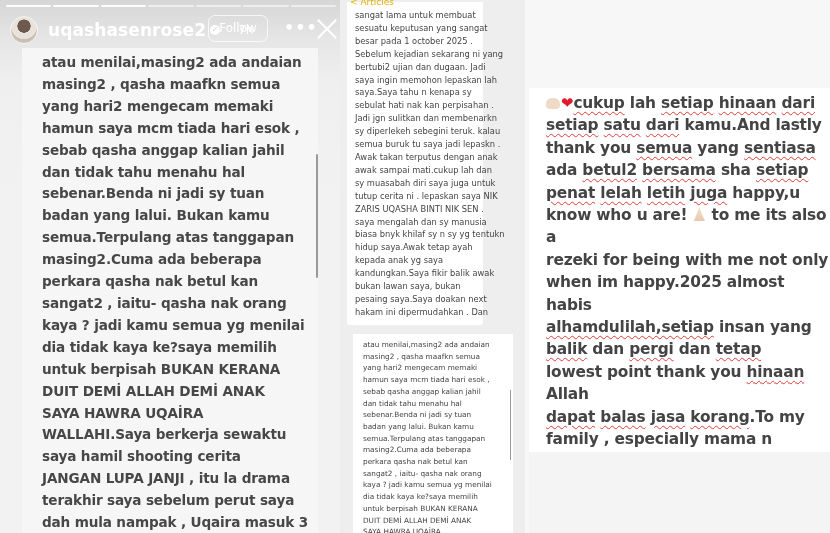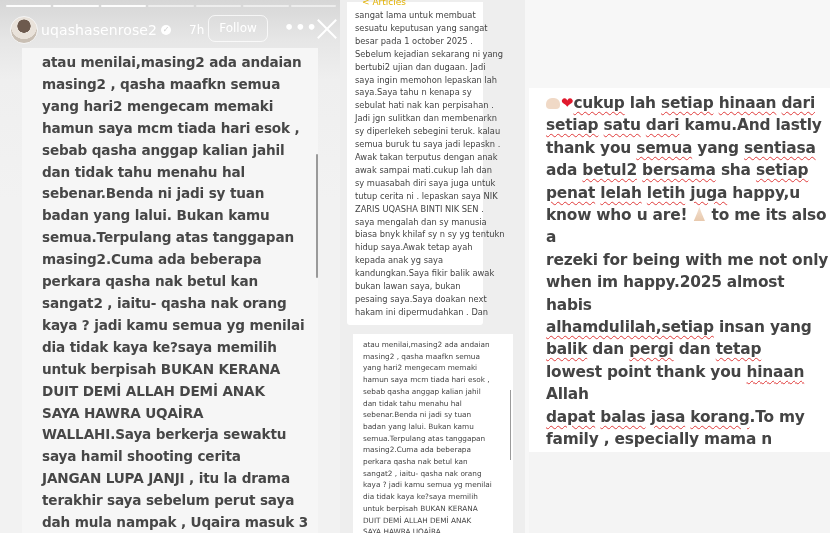--- a/index.html
+++ b/index.html
@@ -14,21 +14,21 @@
   }
   .progress-bars { position: absolute; left: 6px; top: 5px; width: 330px; display: flex; gap: 2px; }
   .progress-bar { flex: 1; height: 2px; background: rgba(255,255,255,0.55); border-radius: 1px; }
   .progress-bar.seen { background: rgba(255,255,255,0.95); }
   .story-header { position: absolute; left: 10px; top: 14px; width: 326px; height: 32px; display: flex; align-items: center; }
   .avatar {
     width: 28px; height: 28px; border-radius: 50%;
     background: radial-gradient(circle at 50% 35%, #6d5a4e 0 30%, #e9e2da 32% 60%, #c9bfb4 62%);
     border: 1px solid #f5f5f5; flex-shrink: 0;
   }
-  .username { margin-left: 3px; color: #ffffff; font-weight: normal; font-size: 14px; letter-spacing: 0.1px; }
+  .username { margin-left: 10px; color: #ffffff; font-weight: bold; font-size: 17px; letter-spacing: 0.1px; }
   .verified-icon {
     margin-left: 4px; width: 10px; height: 10px; border-radius: 50%; background: #ffffff;
     color: #cfcfcf; font-size: 8px; line-height: 10px; text-align: center; font-weight: bold;
   }
   .time { margin-left: 18px; color: #ffffff; font-size: 12px; }
   .follow-button {
     position: absolute; left: 198px; top: 1px; width: 60px; height: 27px;
     border: 1px solid rgba(255,255,255,0.75); border-radius: 7px; background: transparent;
     color: #ffffff; font-weight: normal; font-size: 12px; text-align: center; line-height: 25px;
     font-family: "DejaVu Sans", sans-serif;
@@ -49,21 +49,21 @@
     position: absolute; left: 20px; top: 4px; width: 276px;
     font-family: "DejaVu Sans", sans-serif; font-weight: bold; font-size: 13.6px;
     line-height: 21.9px; color: #474747; white-space: pre-line; letter-spacing: -0.15px;
   }
   .left-scrollbar { position: absolute; left: 316px; top: 154px; width: 2px; height: 124px; background: #9a9a9a; border-radius: 1px; }
 
   
   .panel-middle { position: absolute; left: 340px; top: 0; width: 185px; height: 533px; background: #eeeeee; }
   .mid-topbar {
     position: absolute; left: 10px; top: 0; width: 165px; height: 6px; overflow: hidden;
-    color: #e2b100; font-size: 9px; line-height: 4px; white-space: nowrap; margin-left: 12px;
+    color: #e2b100; font-size: 9px; line-height: 4px; white-space: nowrap;
   }
   .mid-card-1 {
     position: absolute; left: 7px; top: 2px; width: 136px; height: 323px;
     background: #ffffff; border-radius: 0 0 3px 3px;
   }
   .mid-text-1 {
     position: absolute; left: 8px; top: 7px; width: 160px;
     font-size: 8.3px; line-height: 12.9px; color: #444444; white-space: pre-line;
   }
   .mid-card-2 {

